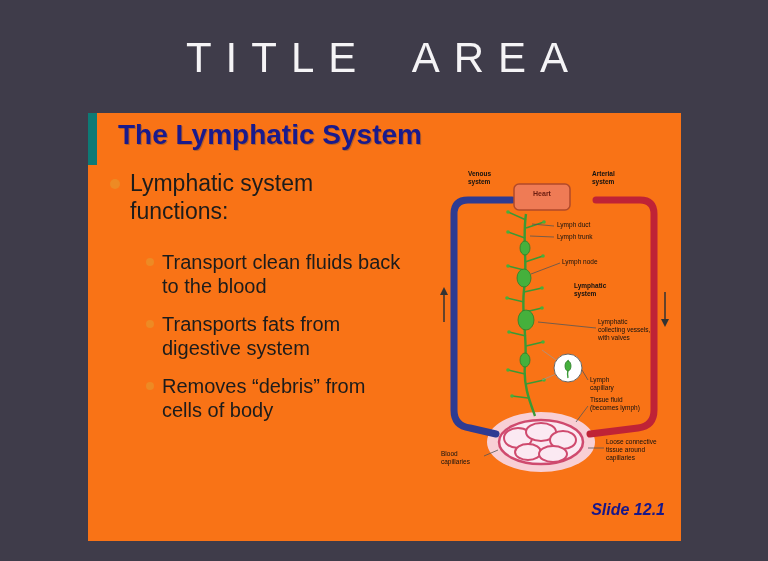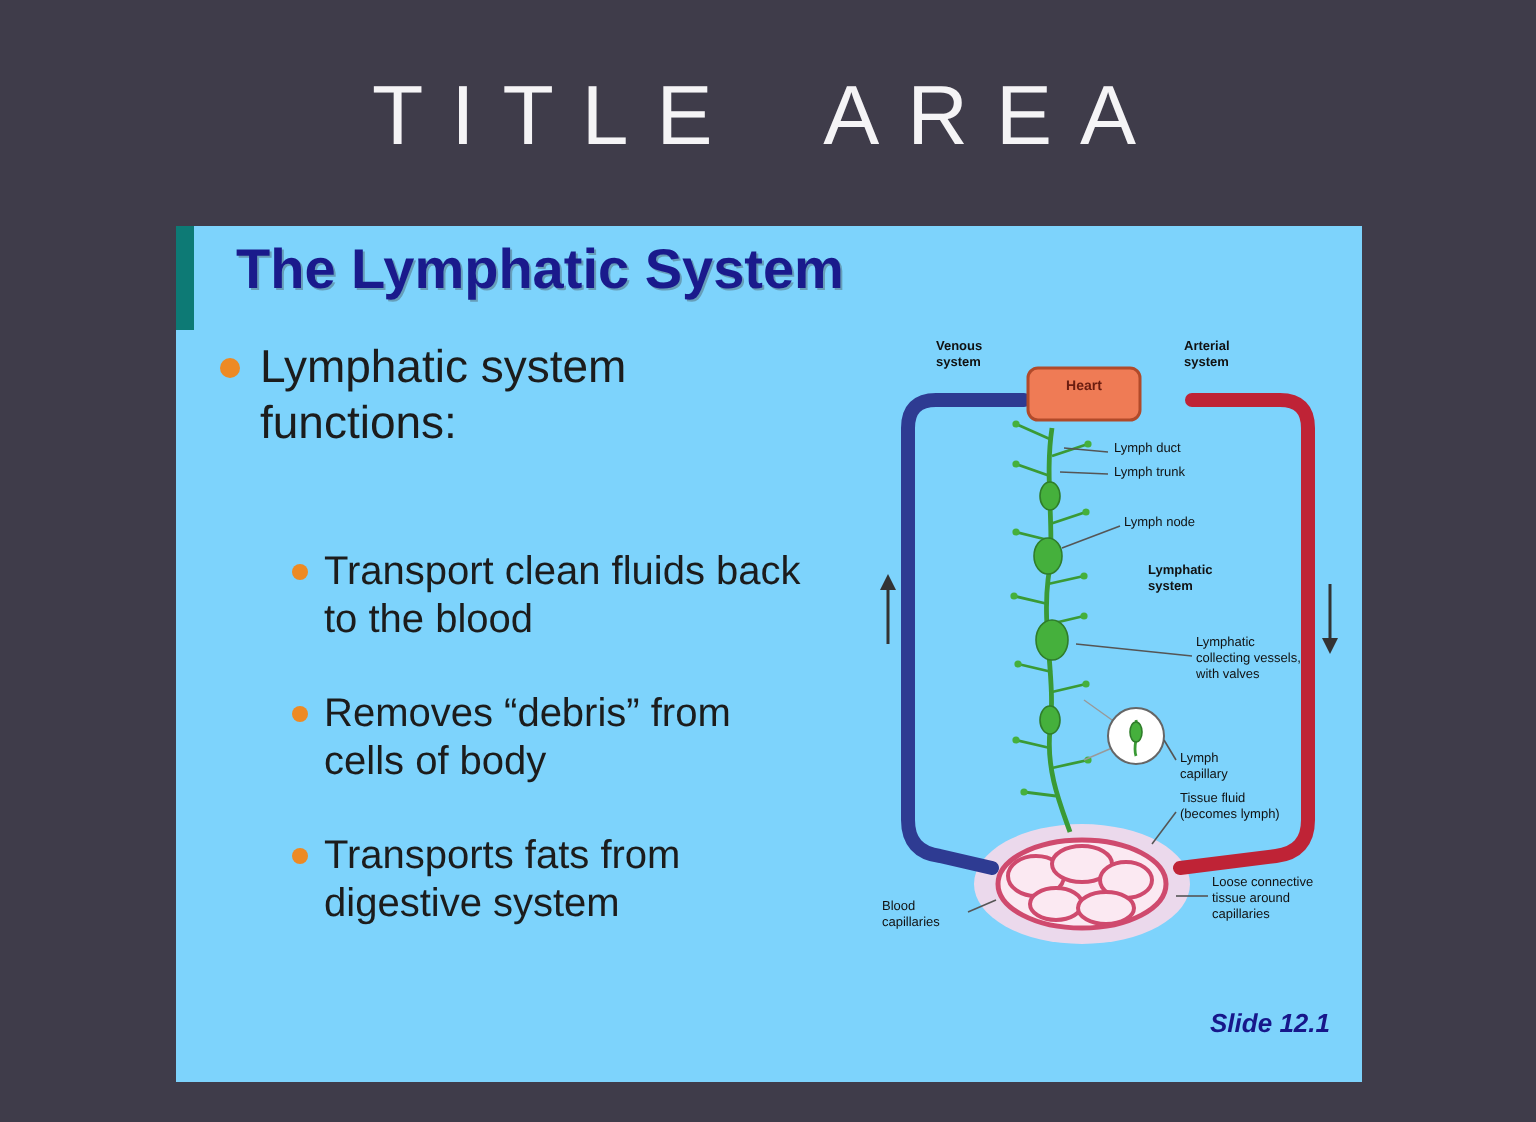--- a/index.html
+++ b/index.html
@@ -8,44 +8,44 @@
     background:#3f3c4a;
     font-family:"Liberation Sans", sans-serif;
   }
   .title-area{
     position:absolute;top:34px;left:0;width:100%;
     text-align:center;color:#f5f4f6;font-size:42px;font-weight:400;
     letter-spacing:14px;word-spacing:18px;white-space:nowrap;
   }
   .slide{
     position:absolute;left:88px;top:113px;width:593px;height:428px;
-    background:#7dd3fc;
+    background:#f97316;
   }
   .accent-bar{position:absolute;left:0;top:0;width:9px;height:52px;background:#0d7a75;}
   .slide-title{
     position:absolute;left:30px;top:6px;margin:0;
     font-size:28px;font-weight:bold;color:#1a1a8c;
     text-shadow:1px 1px 0 rgba(60,60,60,.35);
   }
   .main-bullet{position:absolute;left:22px;top:57px;display:flex;}
   .dot{flex:none;width:10px;height:10px;border-radius:50%;background:#ed8a24;margin:9px 10px 0 0;}
   .main-bullet .btext{font-size:23px;color:#1c1c1c;max-width:230px;line-height:1.2;}
   .sub-bullets{position:absolute;left:58px;top:138px;}
-  .sub{display:flex;margin-bottom:15px;margin-top:24px;}
+  .sub{display:flex;margin-bottom:15px;}
   .sub .dot{width:8px;height:8px;margin:7px 8px 0 0;}
   .sub .btext{font-size:20px;color:#1c1c1c;max-width:245px;line-height:1.18;}
   .diagram{position:absolute;left:350px;top:57px;width:232px;height:360px;}
   .diagram svg{position:absolute;left:0;top:0;}
   .dlabel{position:absolute;font-size:6.5px;line-height:1.2;color:#111;}
   .dlabel.b{font-weight:bold;}
   .heart-label{position:absolute;left:76px;top:20px;width:56px;text-align:center;
     font-size:7px;font-weight:bold;color:#6b1d10;}
   .slide-number{
     position:absolute;right:16px;bottom:22px;
-    font-size:13px;font-style:italic;font-weight:bold;color:#17178a;
+    font-size:16px;font-style:italic;font-weight:bold;color:#17178a;
   }
 </style>
 </head>
 <body>
 
 <div class="title-area">TITLE AREA</div>
 
 <div class="slide">
   <div class="accent-bar"></div>
   <h1 class="slide-title">The Lymphatic System</h1>
@@ -55,25 +55,25 @@
     <span class="btext">Lymphatic system functions:</span>
   </div>
 
   <div class="sub-bullets">
     <div class="sub">
       <span class="dot"></span>
       <span class="btext">Transport clean fluids back to the blood</span>
     </div>
     <div class="sub">
       <span class="dot"></span>
-      <span class="btext">Removes “debris” from cells of body</span>
+      <span class="btext">Transports fats from digestive system</span>
     </div>
     <div class="sub">
       <span class="dot"></span>
-      <span class="btext">Transports fats from digestive system</span>
+      <span class="btext">Removes “debris” from cells of body</span>
     </div>
   </div>
 
   <div class="diagram">
     <svg width="232" height="360" viewBox="0 0 232 360">
 
       <ellipse cx="103" cy="272" rx="54" ry="30" fill="#f7d9ea" opacity="0.9"></ellipse>
 
       <path d="M74 30 H30 Q16 30 16 44 V240 Q16 256 32 258 L58 264" fill="none" stroke="#2e3b92" stroke-width="7" stroke-linecap="round" stroke-linejoin="round"></path>
 

